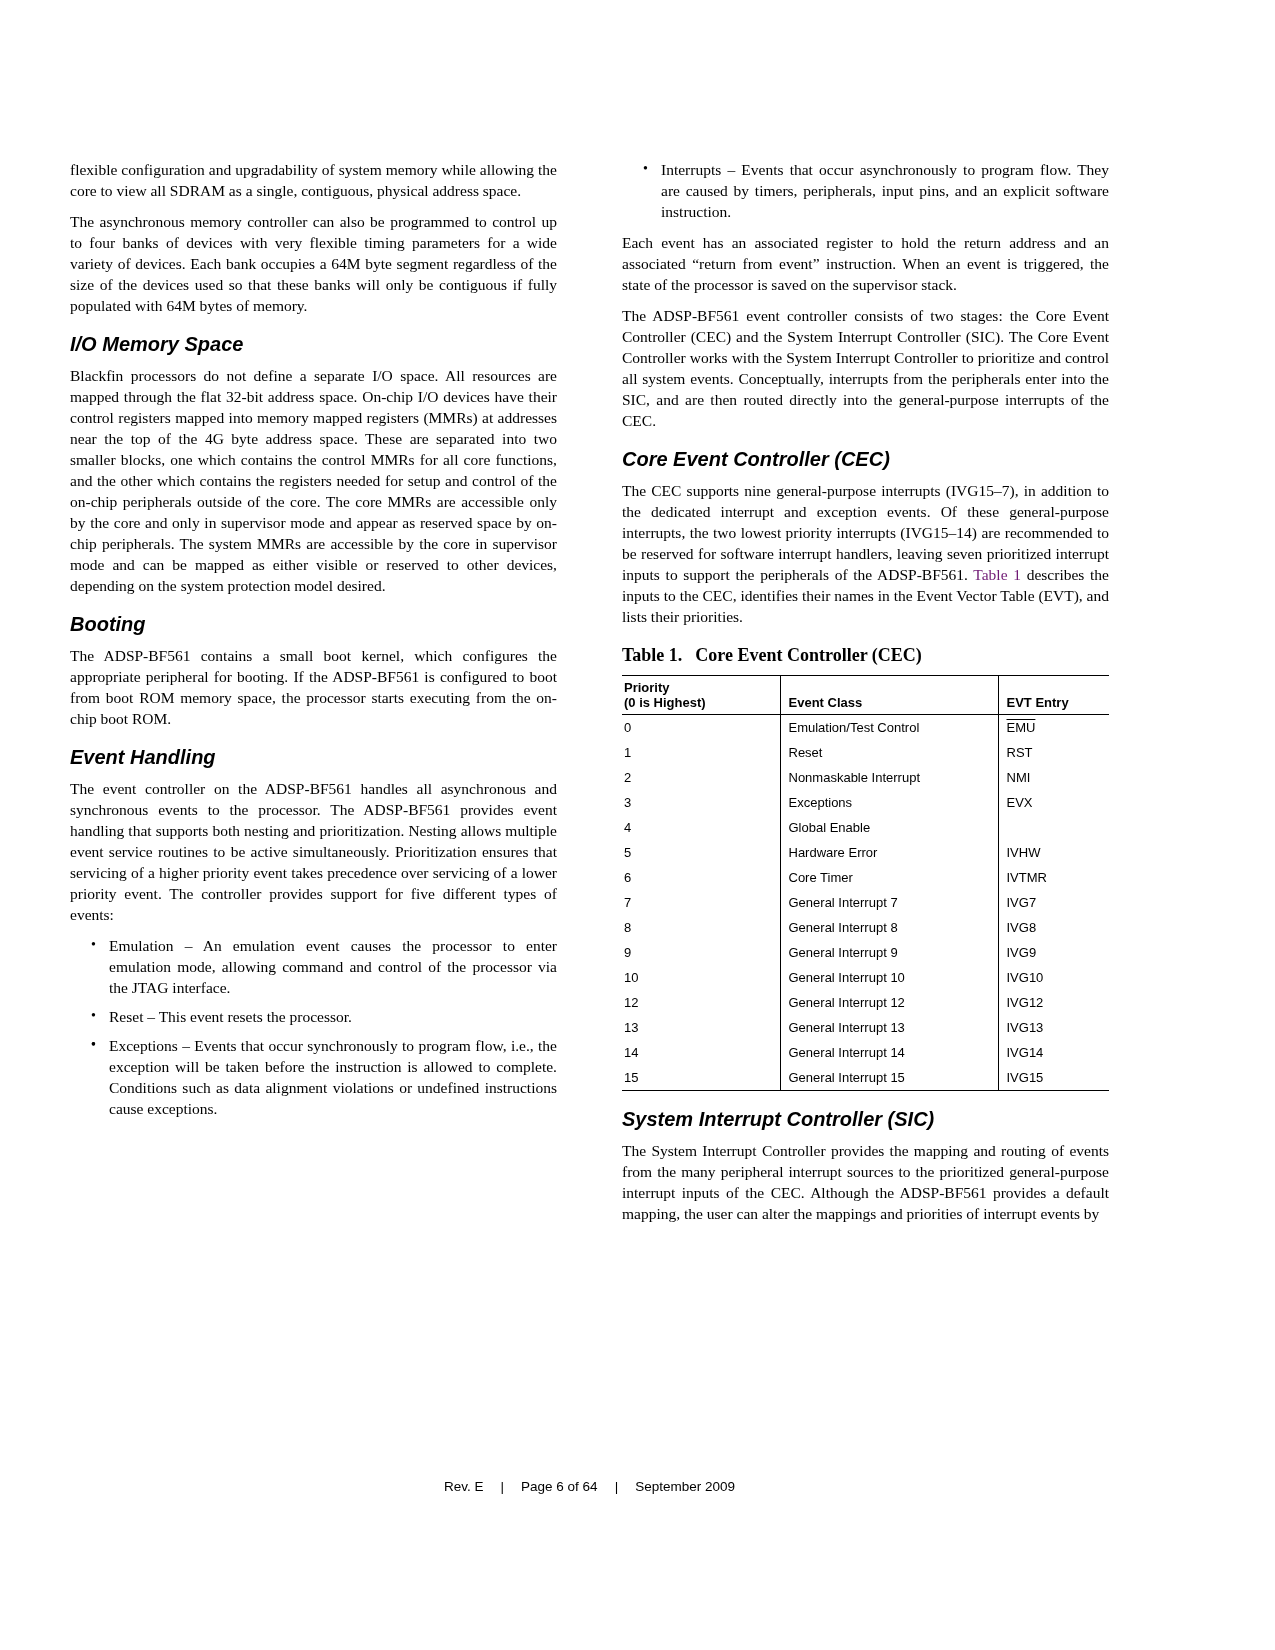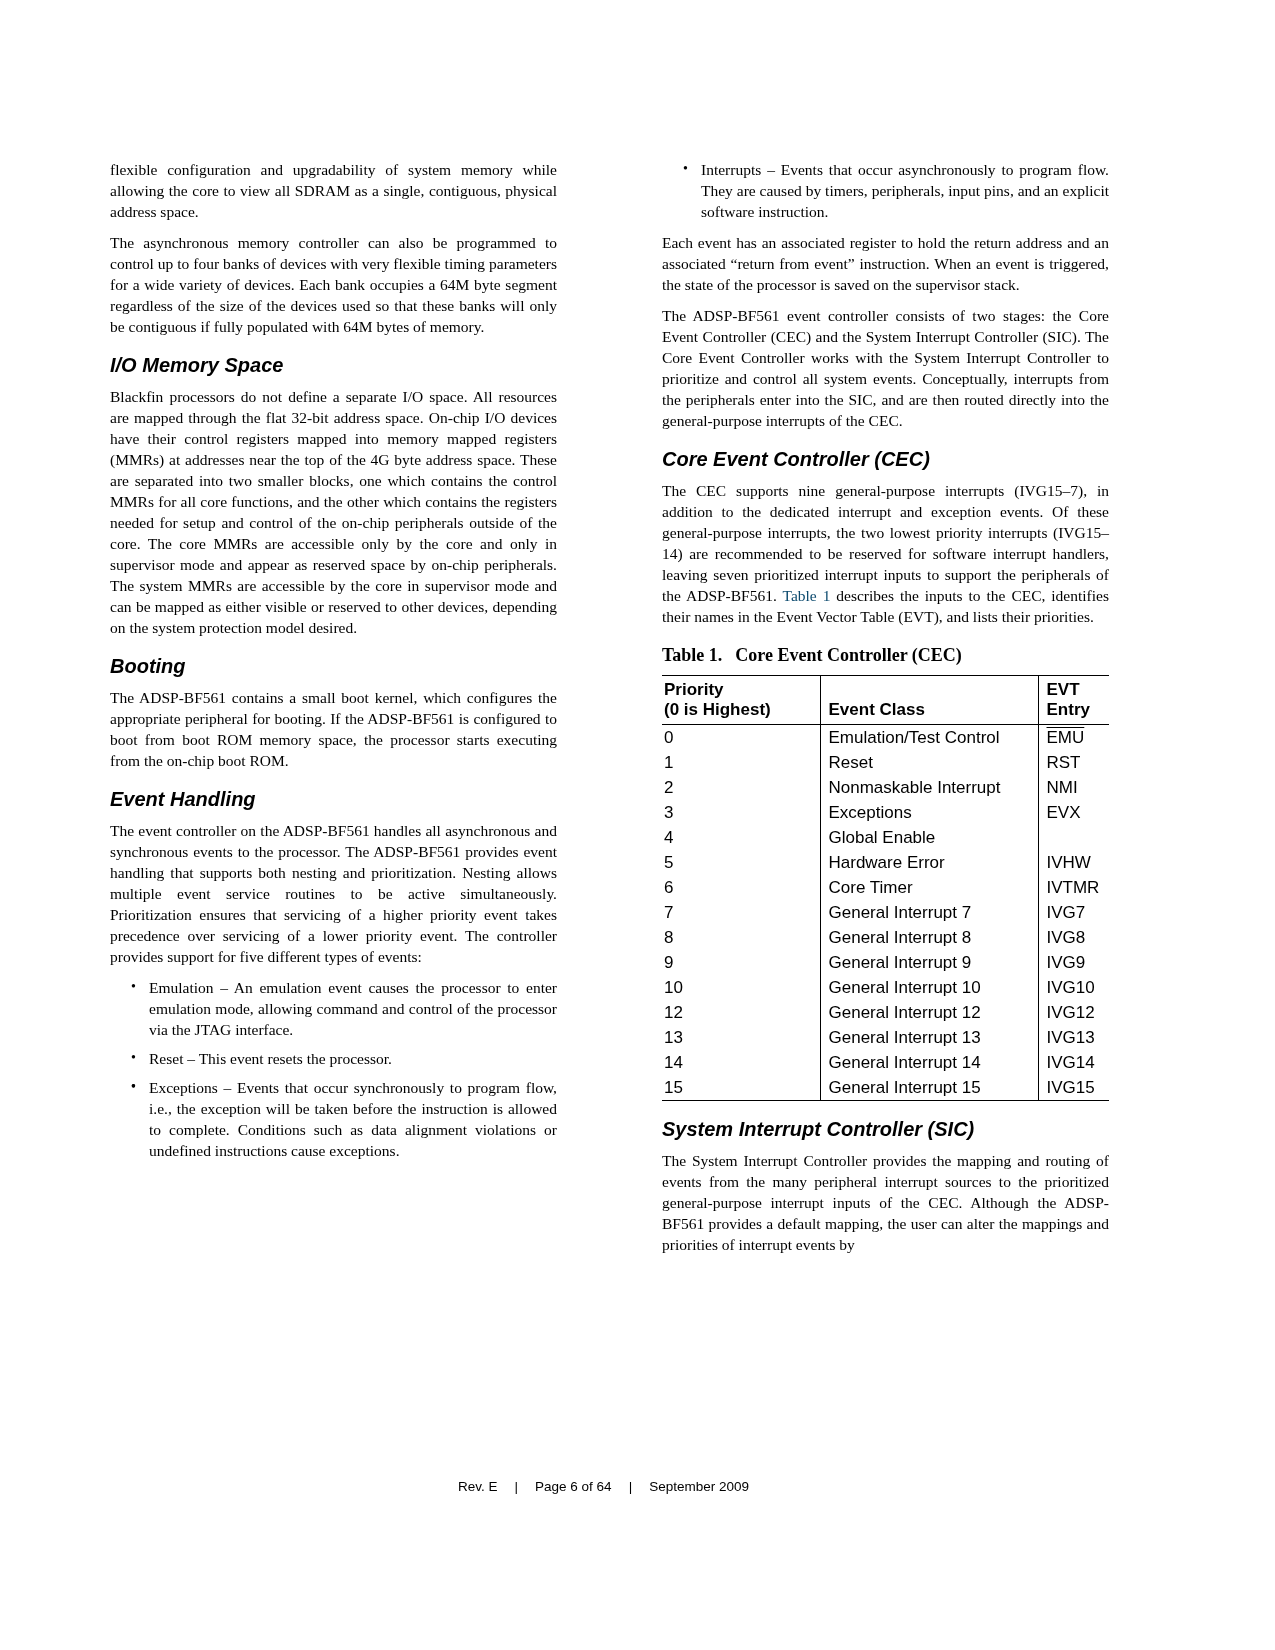--- a/index.html
+++ b/index.html
@@ -36,21 +36,21 @@
 
   
   .columns {
     position: absolute;
     left: 70px;
     top: 159px;
     width: 1039px;
     display: flex;
     gap: 65px;
   }
-  .col { width: 487px; margin-left: 40px; }
+  .col { width: 487px; }
 
   p.body {
     font-size: 15.5px;
     line-height: 21px;
     text-align: justify;
     margin: 0 0 10px 0;
     hyphens: auto;
   }
   h3.sec {
     font-family: Liberation Sans, sans-serif;
@@ -70,35 +70,35 @@
     margin-bottom: 8px;
     hyphens: auto;
   }
   ul.bullets li .dot {
     position: absolute;
     left: 21px;
     top: -1px;
     font-size: 14px;
   }
 
-  .link { color: #0c4a6e; text-decoration: none; cursor: pointer; }
+  .link { color: #701a75; text-decoration: none; cursor: pointer; }
 
   
   .table-caption {
     font-size: 18px;
     font-weight: bold;
     margin: 18px 0 9px 0;
   }
   .table-caption .cap-label { margin-right: 13px; }
 
   table.cec {
     border-collapse: collapse;
     width: 100%;
     font-family: "Liberation Sans", sans-serif;
-    font-size: 17px;
+    font-size: 13px;
     border-top: 1px solid #000;
     border-bottom: 1px solid #000;
     table-layout: fixed;
   }
   table.cec col.c1 { width: 158px; }
   table.cec col.c2 { width: 218px; }
   table.cec th {
     text-align: left;
     font-weight: bold;
     border-bottom: 1px solid #000;
@@ -112,21 +112,21 @@
   table.cec th.top { vertical-align: top; }
   table.cec th.bottom { vertical-align: bottom; }
   table.cec td { padding: 3.5px 6px 3.5px 2px; line-height: 18px; }
   .overline { text-decoration: overline; }
 
   .below-table { margin-top: 20px; }
 
   
   .footer {
     position: absolute;
-    left: 84px;
+    left: 70px;
     top: 1479px;
     width: 1039px;
     text-align: center;
     font-family: "Liberation Sans", sans-serif;
     font-size: 13.5px;
   }
   .footer .pipe { margin: 0 17px; }
 </style>
 </head>
 <body>

